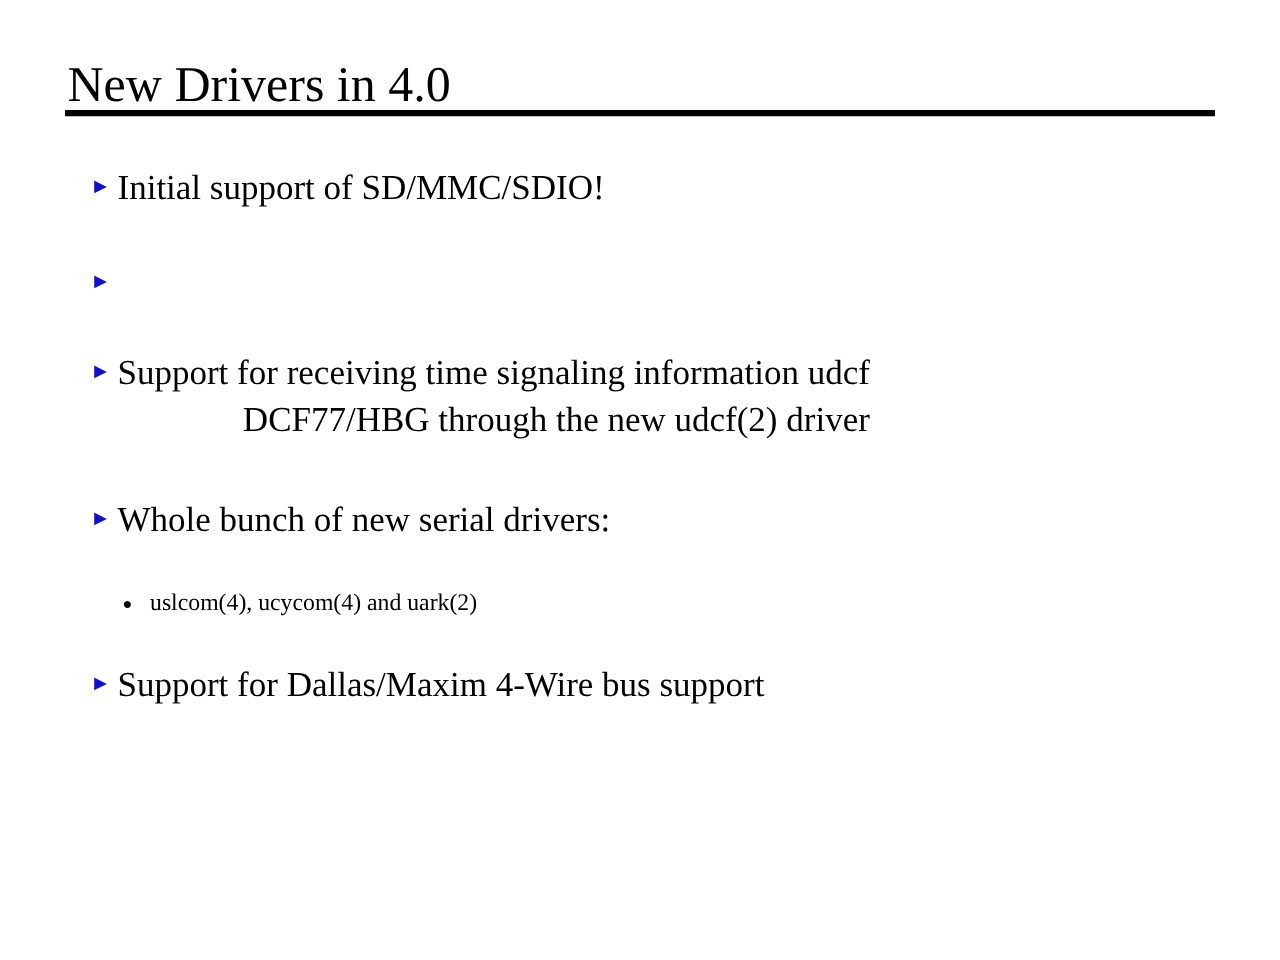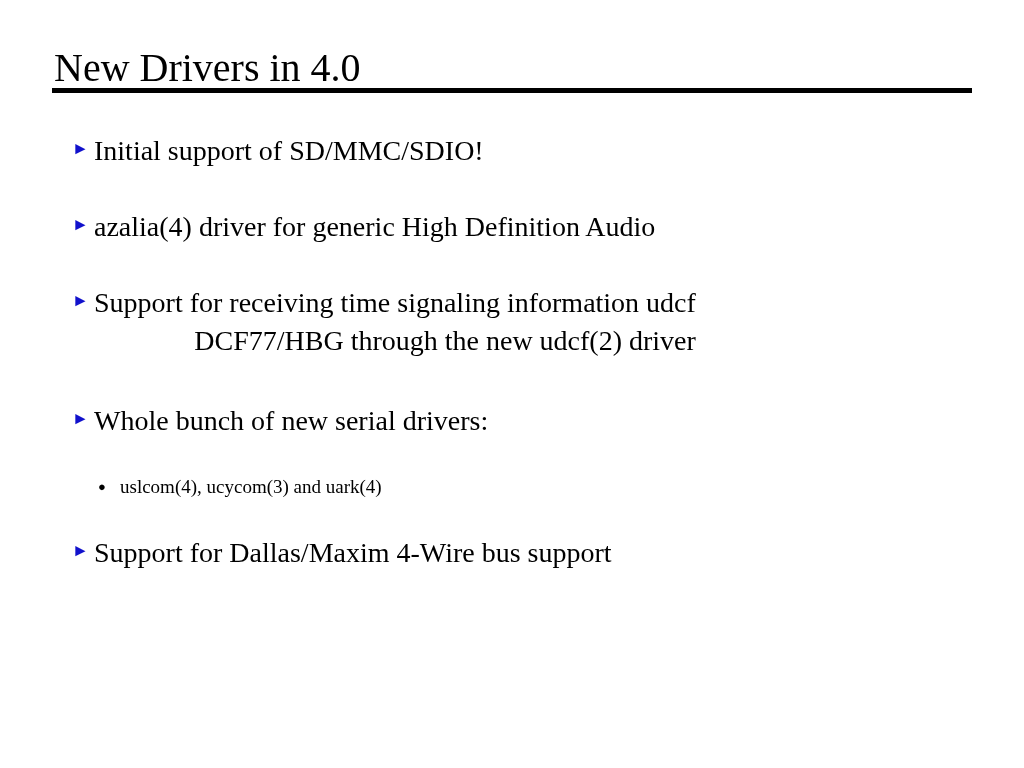--- a/index.html
+++ b/index.html
@@ -111,23 +111,20 @@
       <span class="marker">►</span>
       <span class="text">
         <span class="cont">Initial support of SD/MMC/SDIO!</span>
       </span>
     </div>
 
     <div class="spacer-1"></div>
 
     <div class="bullet-row lvl1">
       <span class="marker">►</span>
-      <span class="text">
-        <span class="cont">azalia(4) driver for generic High Definition Audio</span>
-      </span>
     </div>
 
     <div class="spacer-1"></div>
 
     <div class="bullet-row lvl1">
       <span class="marker">►</span>
       <span class="text">
         <span class="cont">Support for receiving time signaling information udcf</span>
         <span class="cont">DCF77/HBG through the new udcf(2) driver</span>
       </span>
@@ -140,21 +137,21 @@
       <span class="text">
         <span class="cont">Whole bunch of new serial drivers:</span>
       </span>
     </div>
 
     <div class="spacer-3"></div>
 
     <div class="bullet-row lvl2">
       <span class="marker">●</span>
       <span class="text">
-        <span class="cont">uslcom(4), ucycom(3) and uark(4)</span>
+        <span class="cont">uslcom(4), ucycom(4) and uark(2)</span>
       </span>
     </div>
 
     <div class="spacer-3"></div>
 
     <div class="bullet-row lvl1">
       <span class="marker">►</span>
       <span class="text">
         <span class="cont">Support for Dallas/Maxim 4-Wire bus support</span>
       </span>

